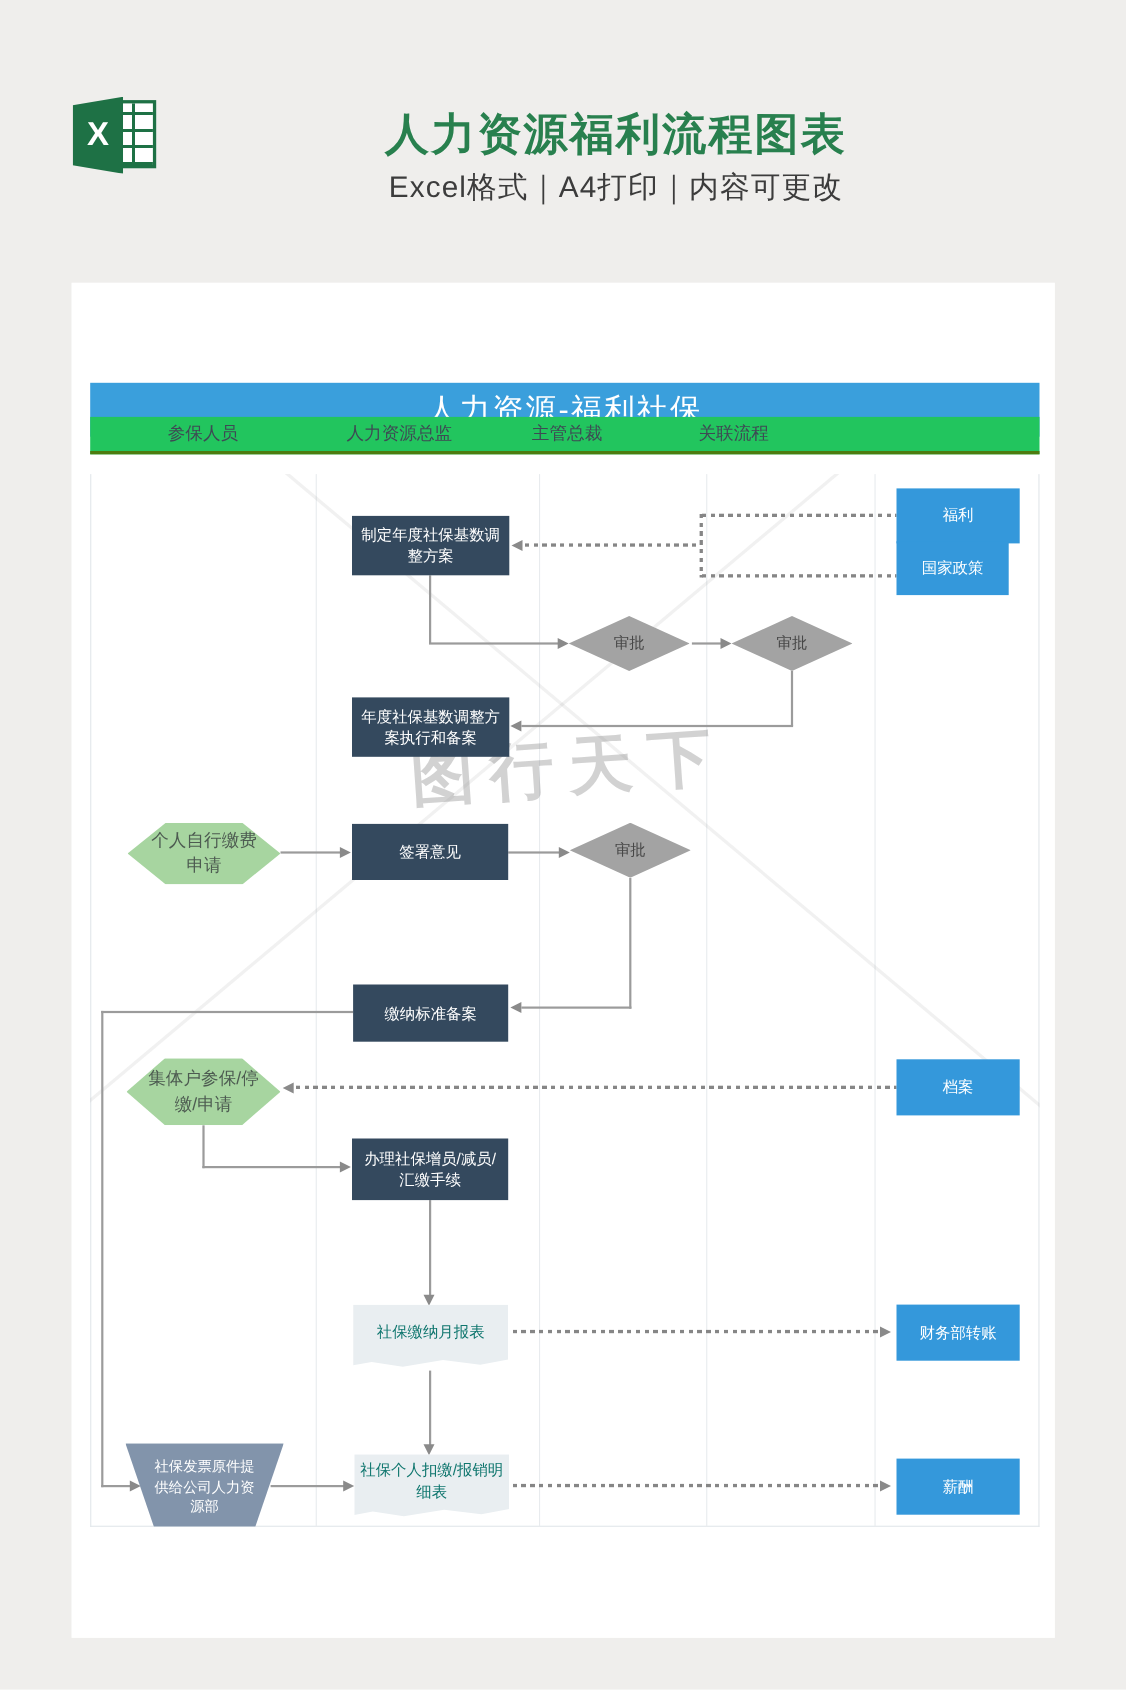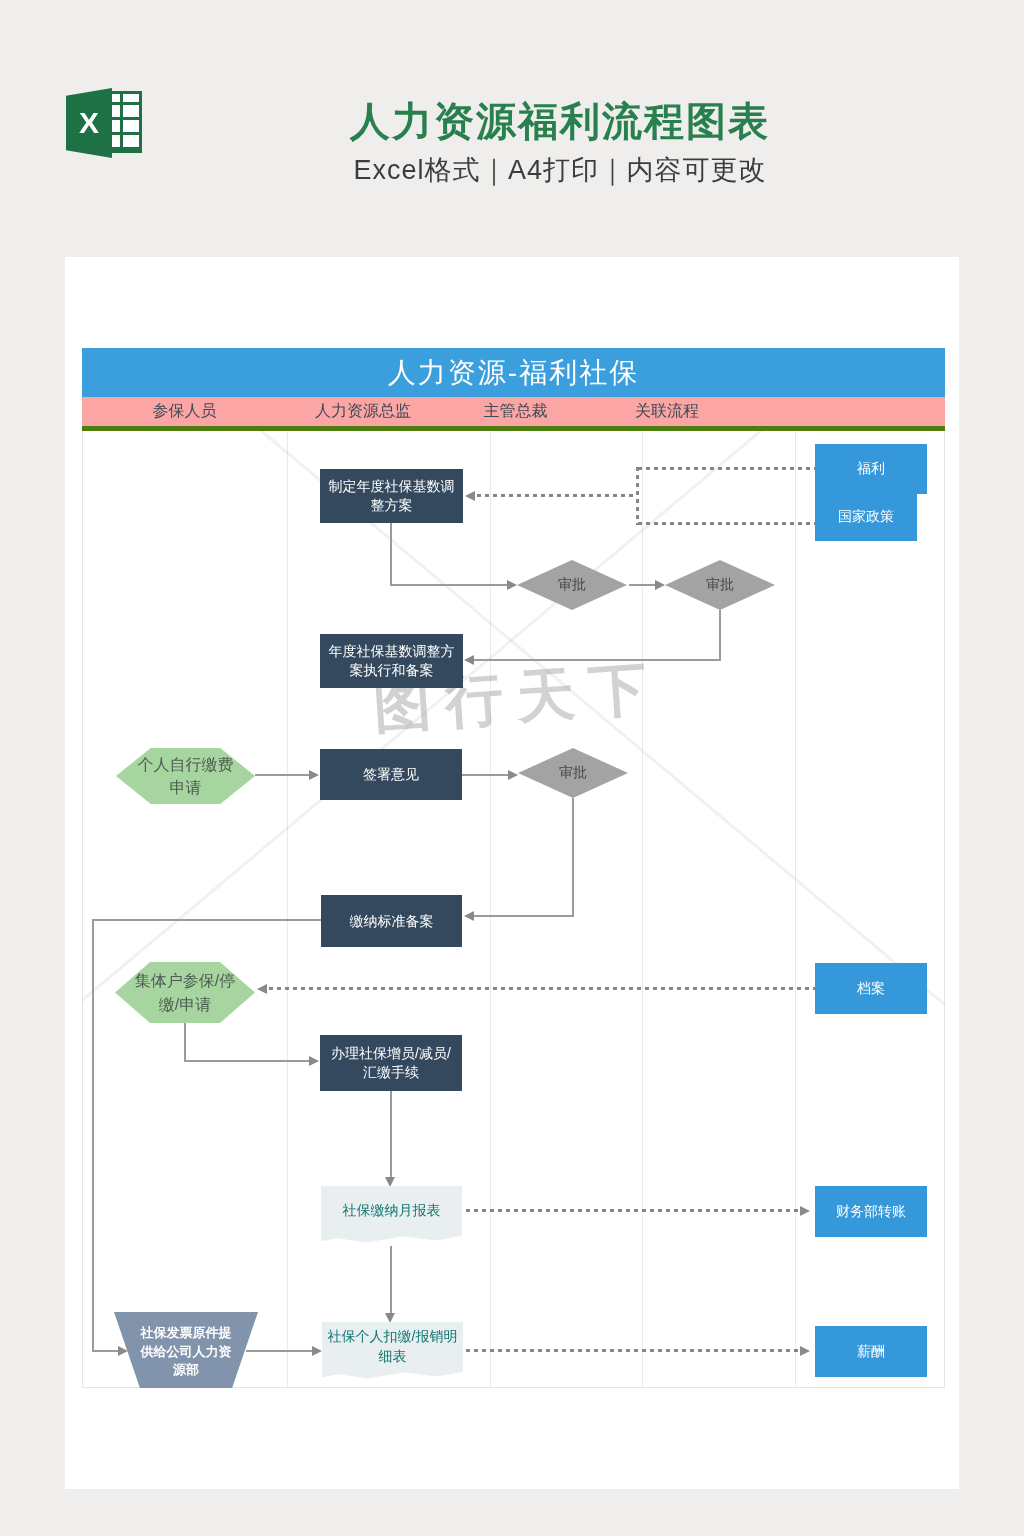--- a/index.html
+++ b/index.html
@@ -25,22 +25,22 @@
     display:flex;align-items:center;justify-content:center;
     color:#fff;font-size:30px;font-weight:bold;}
 
   
   .card{left:65px;top:257px;width:894px;height:1232px;background:#ffffff;}
 
   
   .chart-bar{left:82px;top:348px;width:863px;height:49px;background:#3a9fdc;
     display:flex;align-items:center;justify-content:center;color:#fff;
     font-family:Liberation Sans, sans-serif;font-size:28px;letter-spacing:2px;}
-  .lane-band{left:82px;top:397px;width:863px;height:34px;background:#fca5a5;
-    border-bottom:5px solid #4d7c0f;display:flex;}
+  .lane-band{left:82px;top:379px;width:863px;height:34px;background:#22c55e;
+    border-bottom:3px solid #4d7c0f;display:flex;}
   .lane-cell{display:flex;align-items:center;justify-content:center;
     font-family:"Liberation Serif","DejaVu Serif",serif;font-size:16px;color:#3e4a54;}
   .chart-body{left:82px;top:431px;width:863px;height:957px;background:#fff;
     border-left:1px solid #e2e6ea;border-right:1px solid #e2e6ea;border-bottom:1px solid #e2e6ea;}
   .lane-line{position:absolute;top:431px;height:957px;width:1px;background:#e8ebee;z-index:1;}
 
   
   .wm-clip{left:82px;top:431px;width:863px;height:957px;overflow:hidden;z-index:1;}
   .wm-line{position:absolute;width:1300px;height:3px;background:#8a8a8a;opacity:.12;left:-221px;top:208px;}
   .wm-text{position:absolute;left:255px;top:228px;width:360px;text-align:center;
@@ -50,21 +50,21 @@
   
   .node{position:absolute;display:flex;align-items:center;justify-content:center;
     text-align:center;box-sizing:border-box;z-index:3;}
   .navy{background:#34495e;color:#fff;font-size:14px;line-height:1.35;padding:2px 8px;}
   .bluebox{background:#3498db;color:#fff;font-size:14px;}
   .diamond{background:#a3a3a3;color:#474747;font-size:14px;
     clip-path:polygon(50% 0,100% 50%,50% 100%,0 50%);}
   .hex{background:#a7d5a0;color:#4d5b51;font-size:16px;line-height:1.45;
     clip-path:polygon(25% 0,75% 0,100% 50%,75% 100%,25% 100%,0 50%);padding:0 16px;}
   .trap{background:#8294ab;color:#fff;font-size:13px;line-height:1.45;
-    clip-path:polygon(0 0,100% 0,82% 100%,18% 100%);padding:4px 22px 0;font-weight:bold;}
+    clip-path:polygon(0 0,100% 0,82% 100%,18% 100%);padding:4px 22px 0;}
   .doc{background:#e9eef1;color:#0f766e;font-size:14px;line-height:1.4;
     clip-path:polygon(0 0,100% 0,100% 83%,82% 91%,58% 84%,32% 94%,12% 87%,0 92%);
     padding-bottom:10px;}
 
   
   .hline,.vline{position:absolute;background:#9b9b9b;z-index:2;}
   .hline{height:2px;}.vline{width:2px;}
   .dash-h{position:absolute;height:3px;z-index:2;
     background-image:repeating-linear-gradient(90deg,#868686 0 4px,transparent 4px 8px);}
   .dash-v{position:absolute;width:3px;z-index:2;

